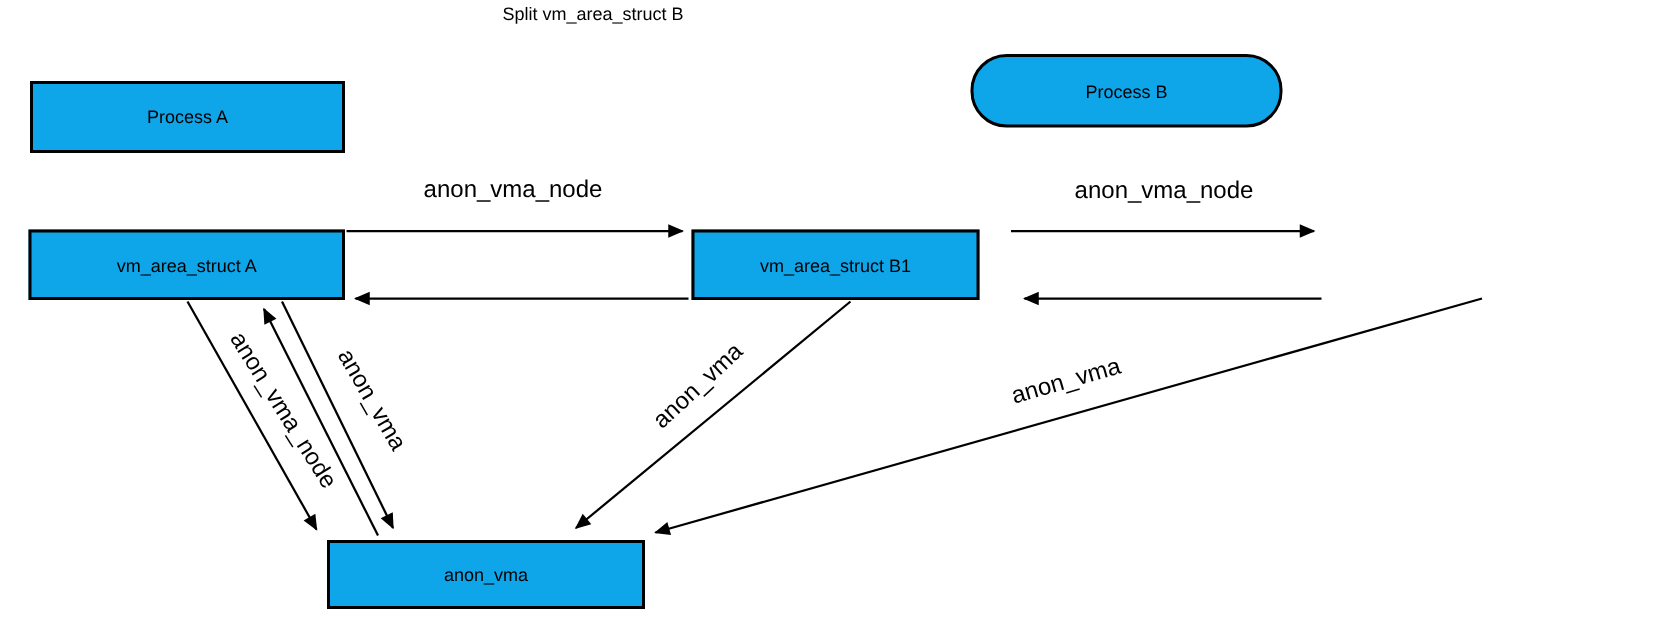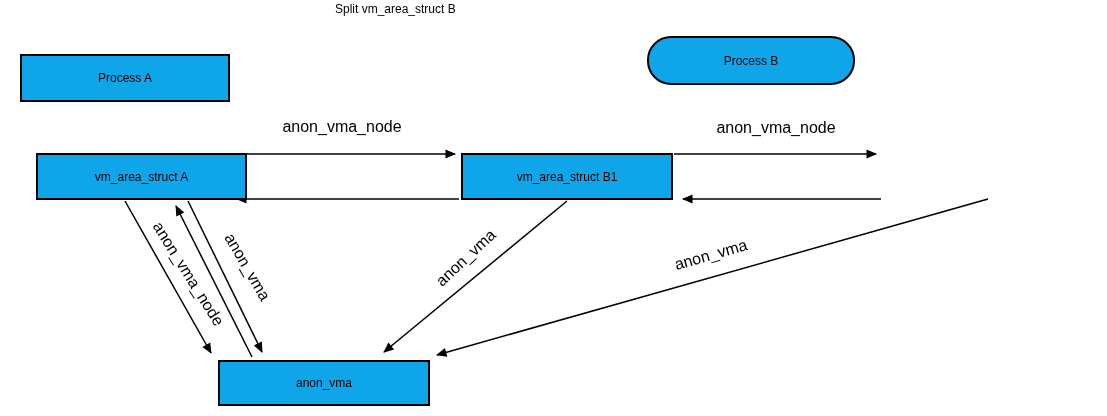--- a/index.html
+++ b/index.html
@@ -88,24 +88,24 @@
 
   <div class="diagram-title">Split vm_area_struct B</div>
 
   <div class="node-box" style="left:20px; top:54px; width:210px; height:48px;">
     <span>Process A</span>
   </div>
   <div class="node-box" style="left:647px; top:36px; width:208px; height:49px;border-radius:24px;">
     <span>Process B</span>
   </div>
 
-  <div class="node-box" style="left:36px; top:153px; width:211px; height:47px;">
+  <div class="node-box" style="left:19px; top:153px; width:211px; height:47px;">
     <span>vm_area_struct A</span>
   </div>
-  <div class="node-box" style="left:461px; top:153px; width:212px; height:47px;">
+  <div class="node-box" style="left:461px; top:153px; width:192px; height:47px;">
     <span>vm_area_struct B1</span>
   </div>
 
   <div class="node-box" style="left:218px; top:360px; width:212px; height:46px;">
     <span>anon_vma</span>
   </div>
 
   <div class="edge-label centered" style="left:272px; top:118px;">anon_vma_node</div>
   <div class="edge-label centered" style="left:706px; top:119px;">anon_vma_node</div>
 

